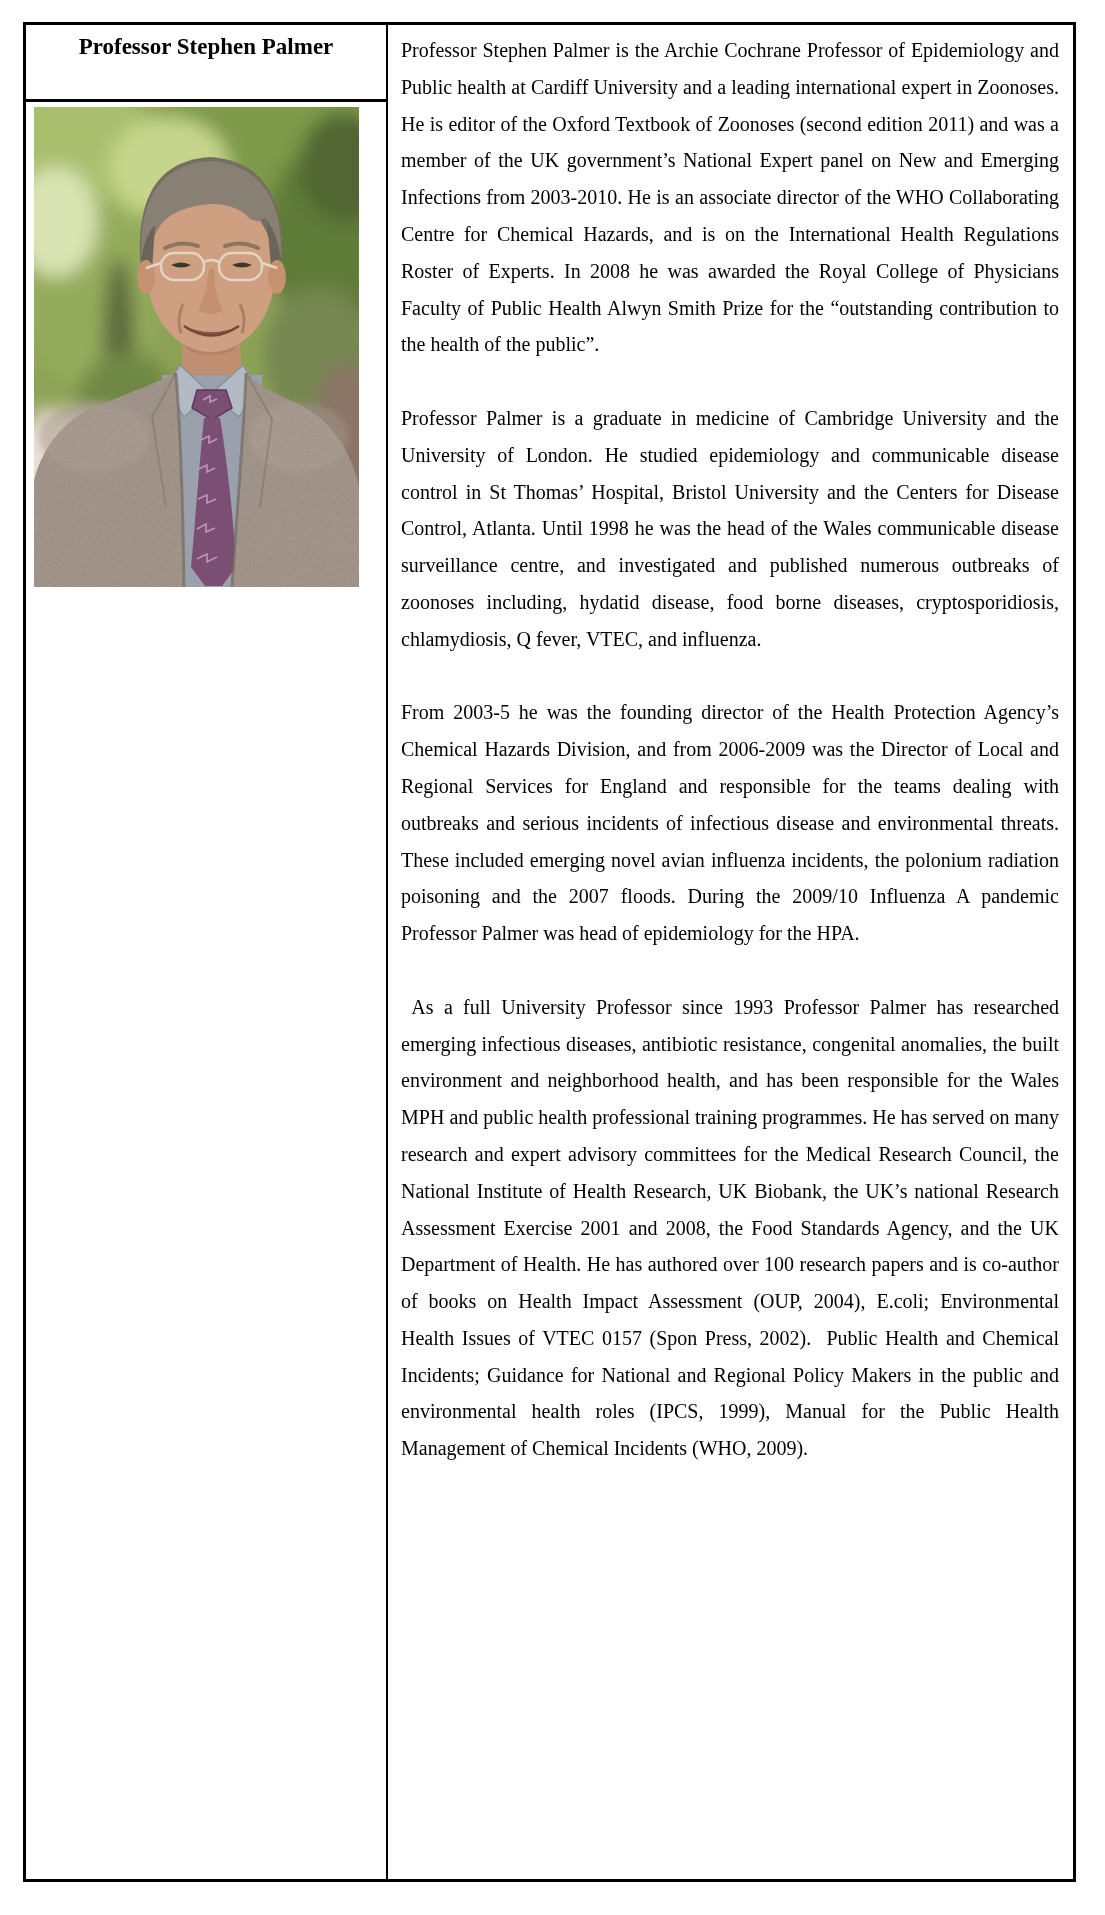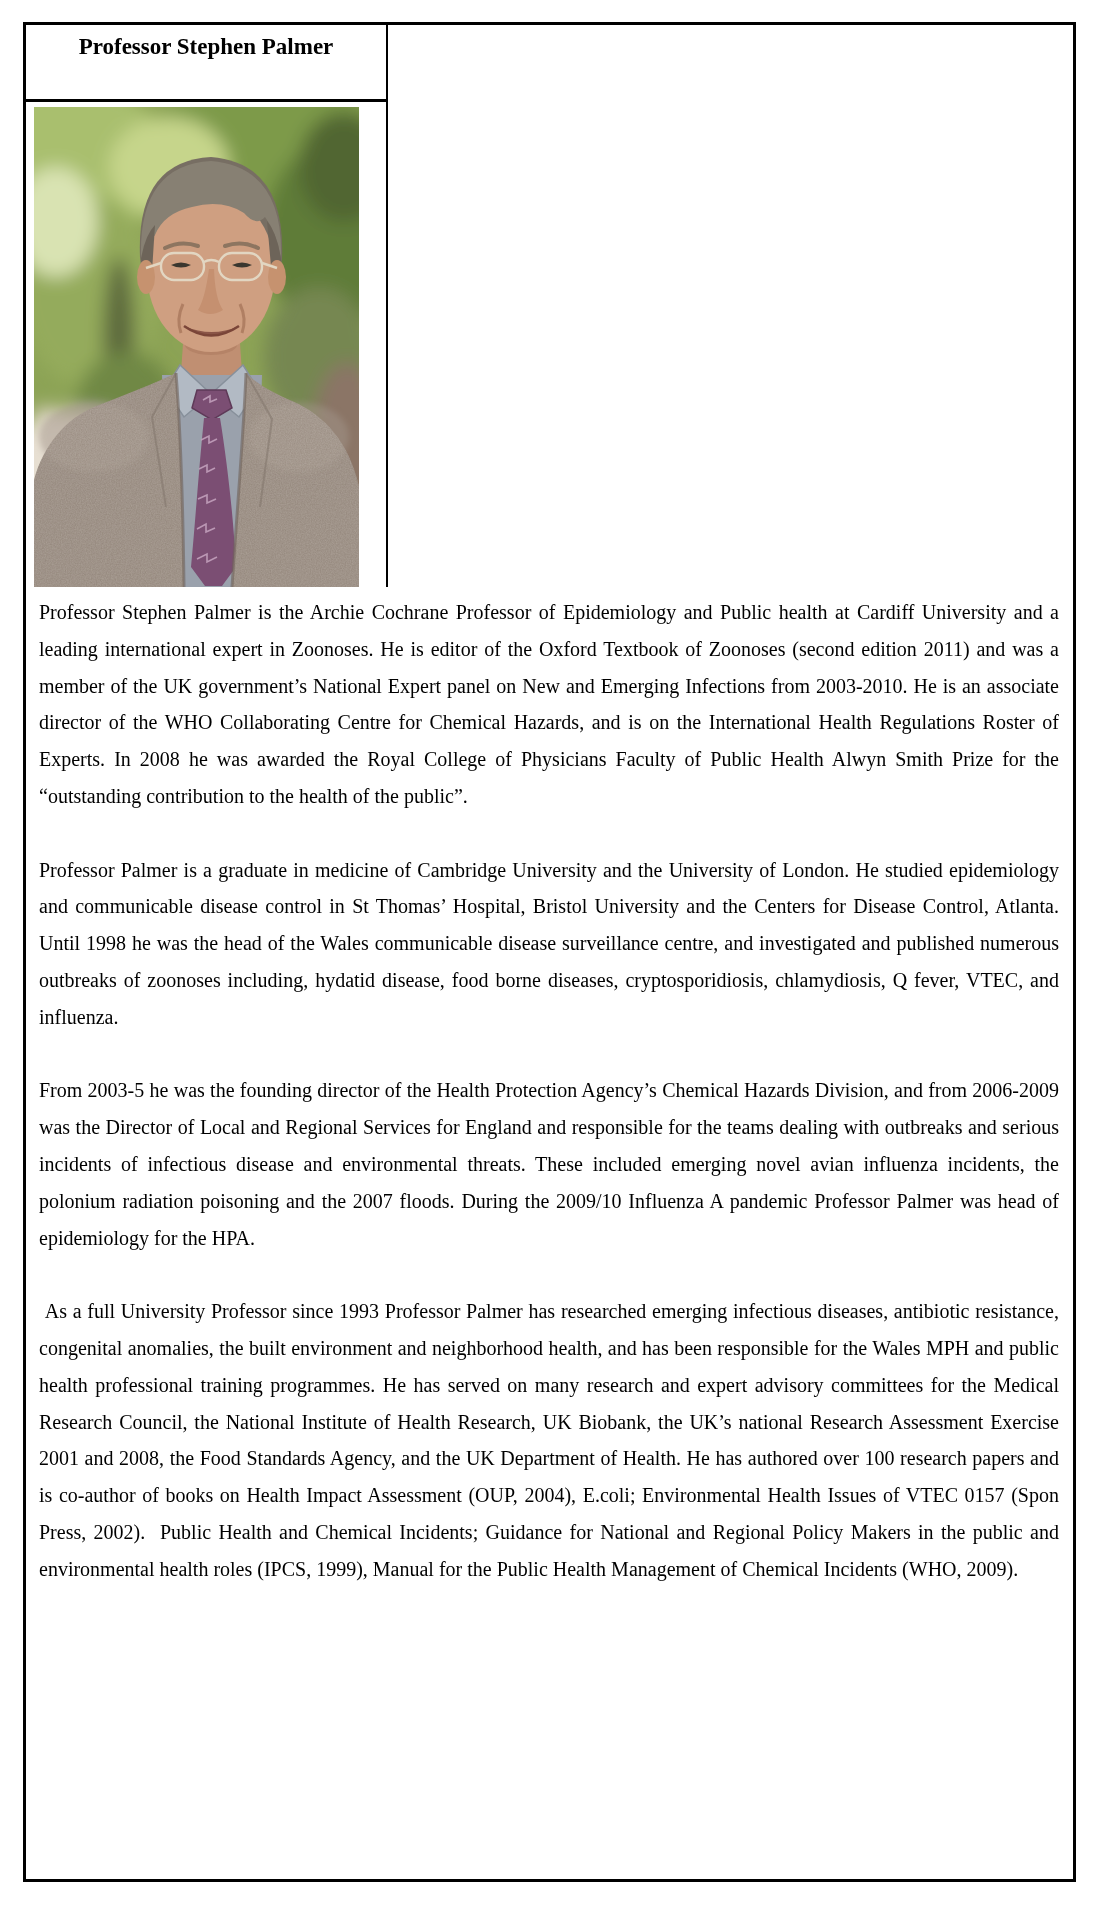--- a/index.html
+++ b/index.html
@@ -17,21 +17,20 @@
   .doc-table {
     position: absolute;
     left: 23px;
     top: 22px;
     width: 1053px;
     height: 1860px;
     border: 3px solid #000000;
     box-sizing: border-box;
     display: flex;
     background: #ffffff;
-    flex-direction: column;
   }
   .left-col {
     width: 362px;
     min-width: 362px;
     border-right: 2px solid #000000;
     box-sizing: border-box;
     display: flex;
     flex-direction: column;
   }
   .name-header {

